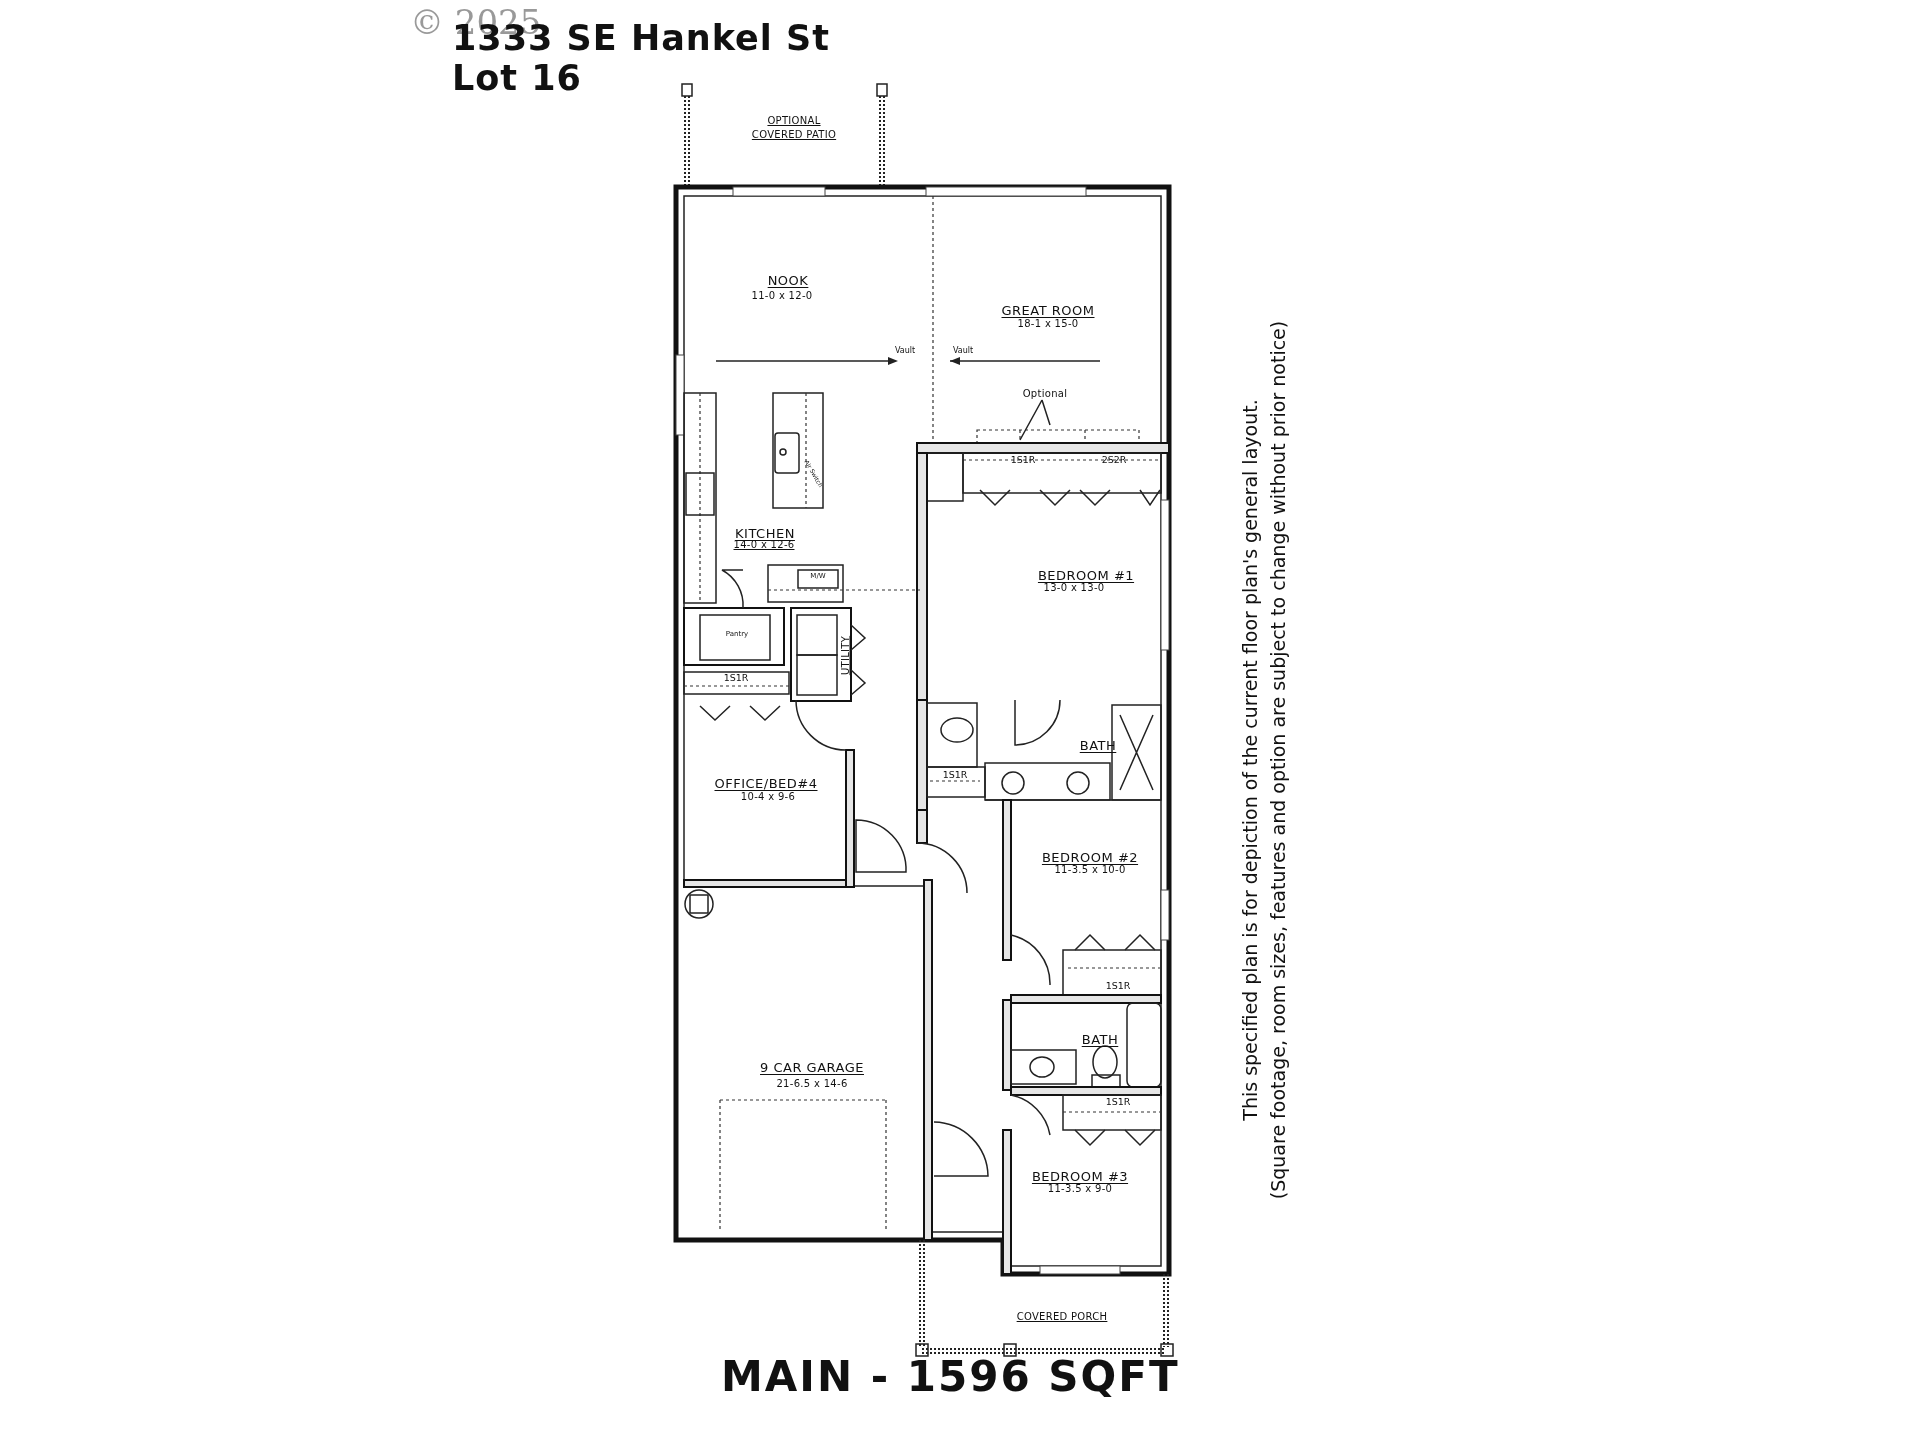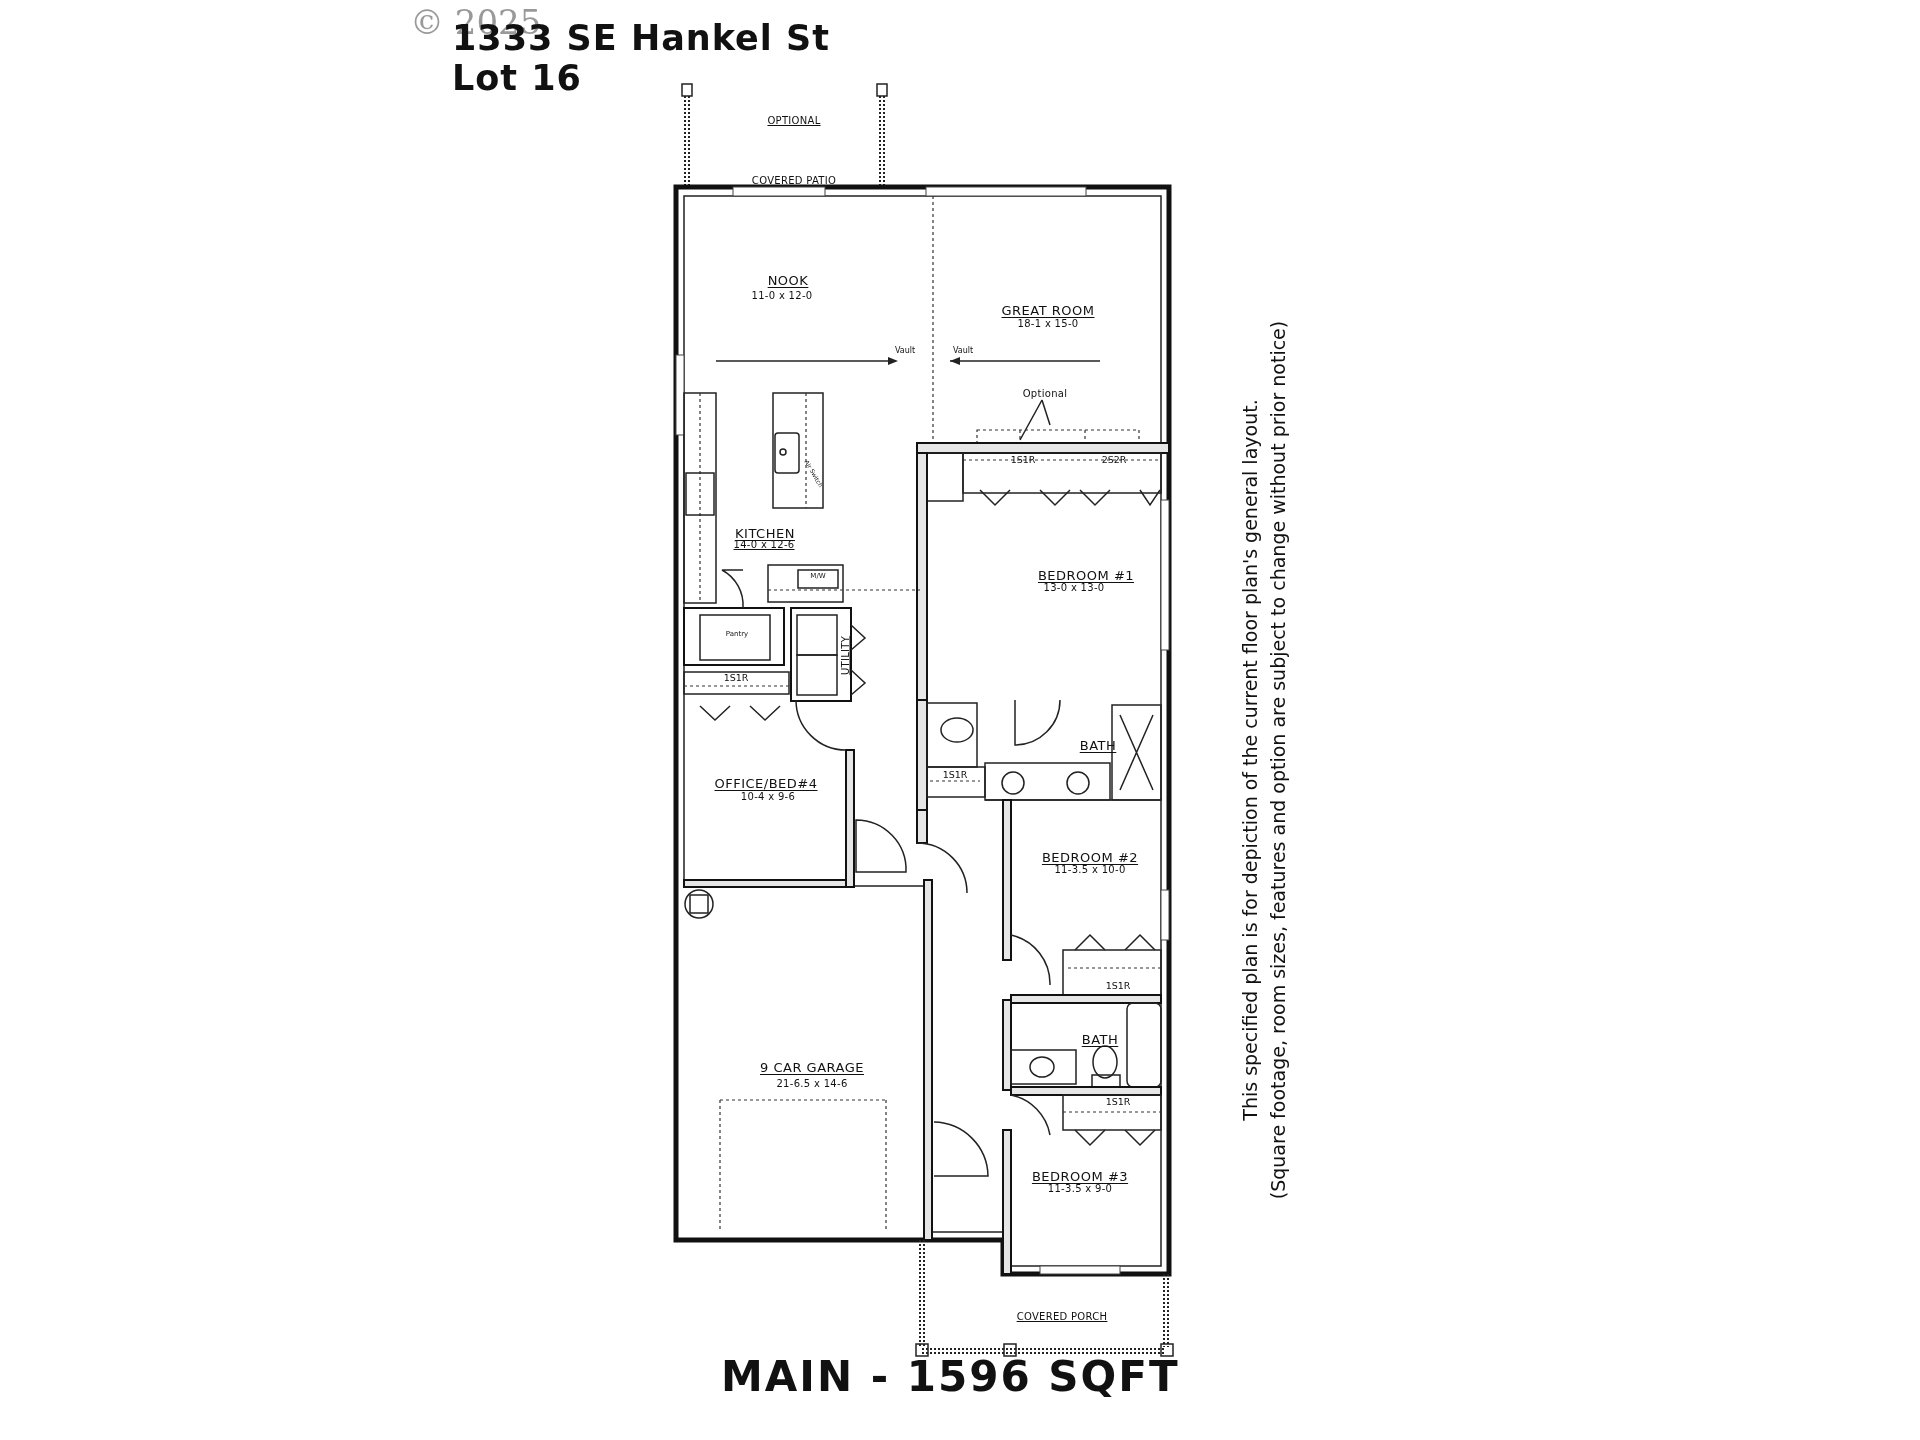--- a/index.html
+++ b/index.html
@@ -168,21 +168,21 @@
     <rect x="1004" y="1344" width="12" height="12" class="thin"></rect>
     <rect x="1161" y="1344" width="12" height="12" class="thin"></rect>
   </g>
 </svg>
 
 <div class="watermark" style="left:410px; top:2px;">© 2025</div>
 <div class="title" style="left:452px; top:18px;">1333 SE Hankel St</div>
 <div class="title" style="left:452px; top:58px;">Lot 16</div>
 
 <div class="lbl room-dim" style="left:794px; top:115px; text-decoration:underline;">OPTIONAL</div>
-<div class="lbl room-dim" style="left:794px; top:129px; text-decoration:underline;margin-top:46px;">COVERED PATIO</div>
+<div class="lbl room-dim" style="left:794px; top:129px; text-decoration:underline;">COVERED PATIO</div>
 <div class="lbl room-dim" style="left:1062px; top:1311px; text-decoration:underline;">COVERED PORCH</div>
 
 <div class="lbl room-name" style="left:788px; top:273px;">NOOK</div>
 <div class="lbl room-dim" style="left:782px; top:290px;">11-0 x 12-0</div>
 
 <div class="lbl room-name" style="left:1048px; top:303px;">GREAT ROOM</div>
 <div class="lbl room-dim" style="left:1048px; top:318px;">18-1 x 15-0</div>
 
 <div class="lbl small" style="left:905px; top:346px;">Vault</div>
 <div class="lbl small" style="left:963px; top:346px;">Vault</div>

